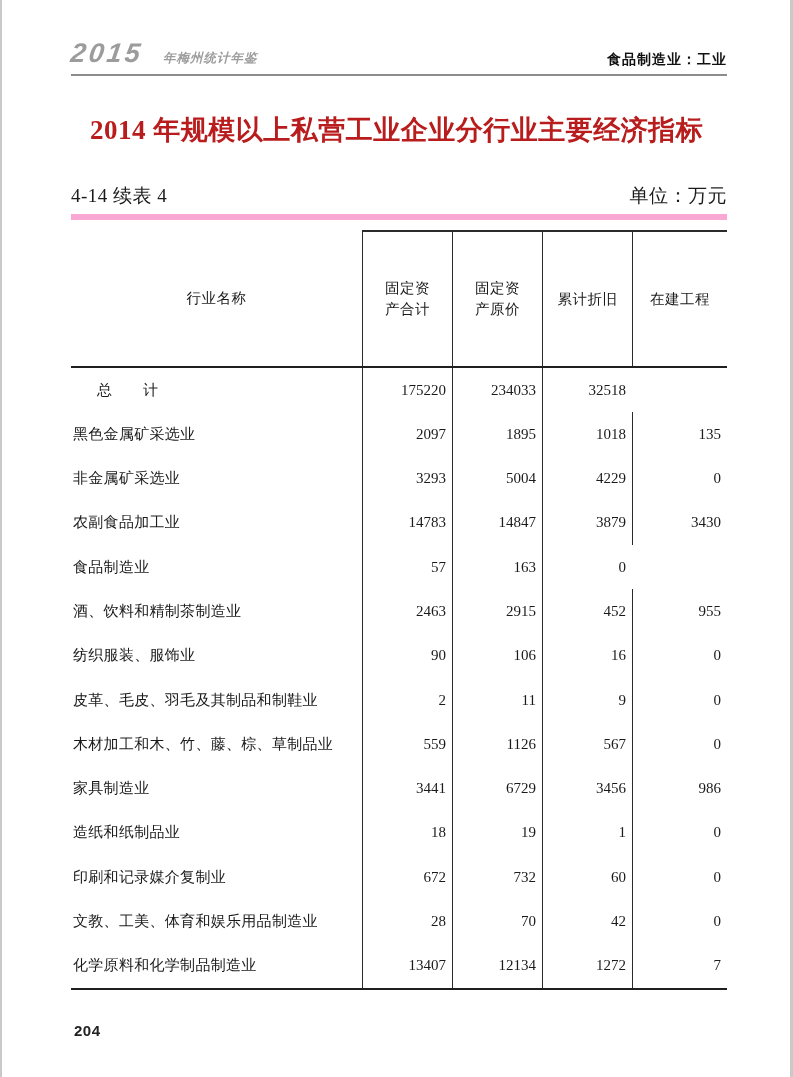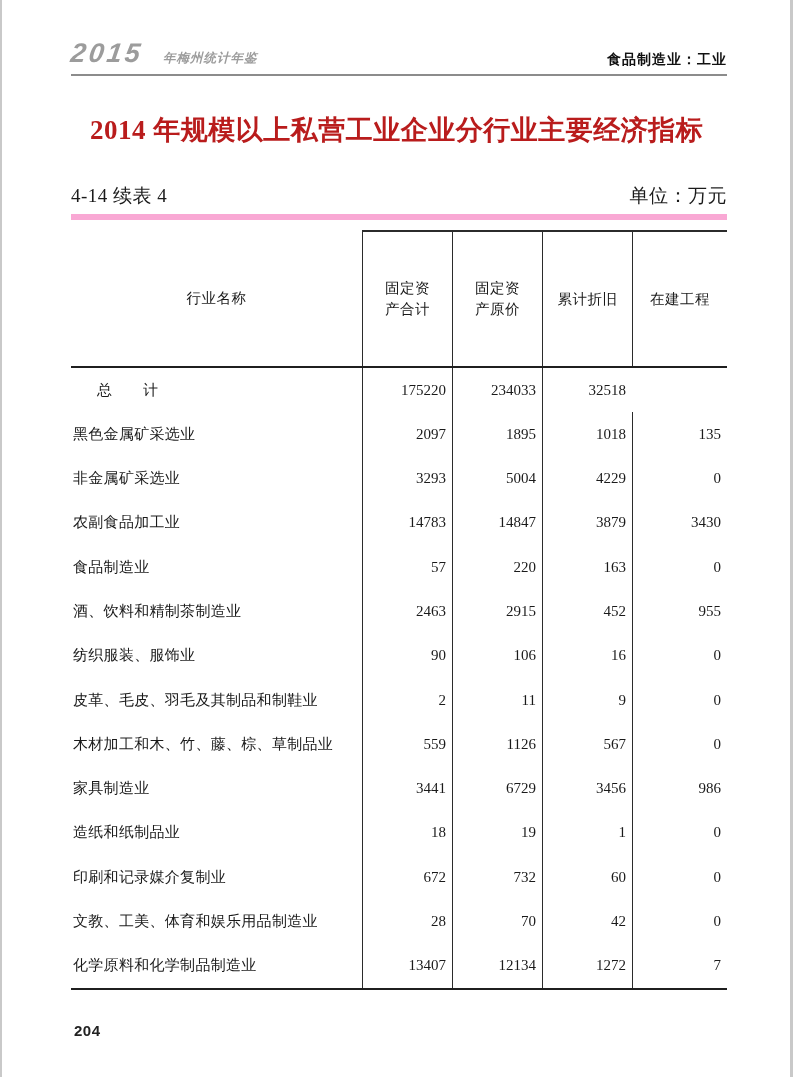--- a/index.html
+++ b/index.html
@@ -226,21 +226,20 @@
         <div class="tr">
           <div class="td td-name">农副食品加工业</div>
           <div class="td td-num">14783</div>
           <div class="td td-num">14847</div>
           <div class="td td-num">3879</div>
           <div class="td td-num">3430</div>
         </div>
         <div class="tr">
           <div class="td td-name">食品制造业</div>
           <div class="td td-num">57</div>
-          <div class="td td-num">220</div>
           <div class="td td-num">163</div>
           <div class="td td-num">0</div>
         </div>
         <div class="tr">
           <div class="td td-name">酒、饮料和精制茶制造业</div>
           <div class="td td-num">2463</div>
           <div class="td td-num">2915</div>
           <div class="td td-num">452</div>
           <div class="td td-num">955</div>
         </div>

